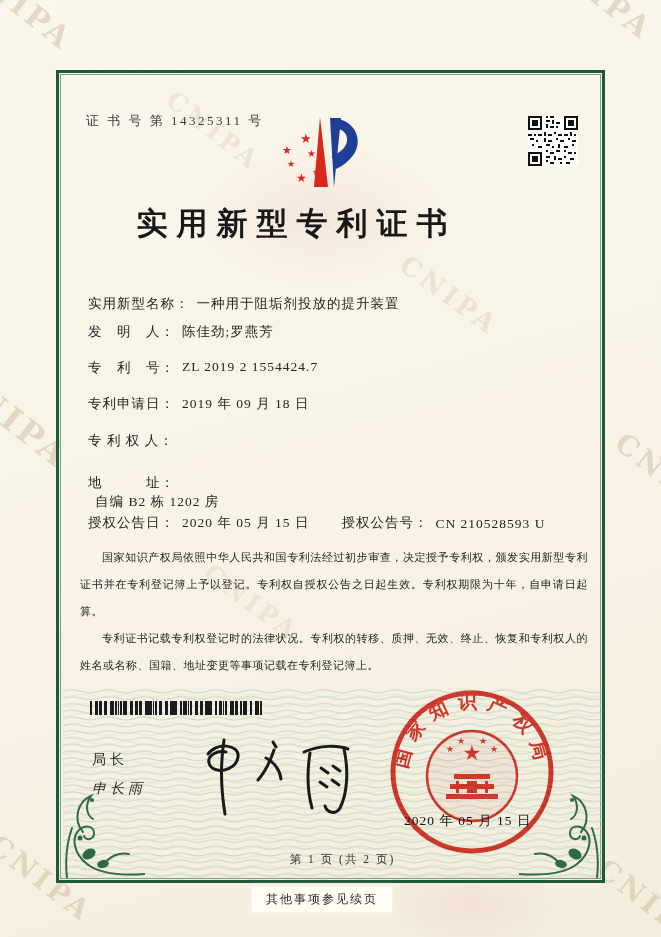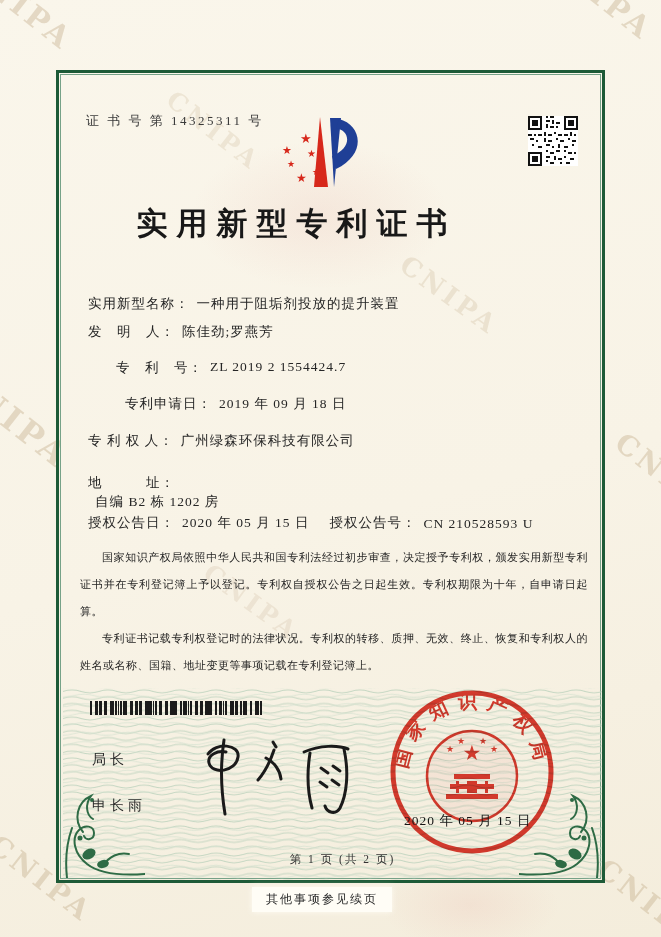--- a/index.html
+++ b/index.html
@@ -41,43 +41,43 @@
   .logo { position:absolute; left:278px; top:110px; width:86px; height:84px; z-index:5; }
 
   .title { position:absolute; left:0; top:203px; width:593px; text-align:center;
     font-size:31px; font-weight:bold; letter-spacing:9px; color:#181818; z-index:5; }
 
   .row { position:absolute; left:88px; display:flex; font-size:13.5px; color:#262626;
     letter-spacing:1px; z-index:5; white-space:nowrap; }
   .row .val { margin-left:7px; }
   .r-name     { top:287px;margin-top:8px; }
   .r-inventor { top:323px;align-items:flex-end; }
-  .r-patno    { top:359px;margin-left:28px; }
-  .r-filing   { top:395px;margin-left:37px; }
+  .r-patno    { top:359px; }
+  .r-filing   { top:395px; }
   .r-patentee { top:432px; }
   .r-address  { top:474px; white-space:normal;flex-direction:column; }
   .r-address .val span { display:block; line-height:20px; }
   .r-grant    { top:514px; width:505px;align-items:flex-end; }
-  .r-grant .pair2 { margin-left:20px; }
+  .r-grant .pair2 { margin-left:32px; }
 
   .bodytext { position:absolute; left:80px; top:544px; width:508px; font-size:11px;
     line-height:27px; text-align:justify; color:#1f1f1f; letter-spacing:.5px; z-index:5; }
   .bodytext p { text-indent:2em; }
 
   .barcode { position:absolute; left:90px; top:701px; width:172px; height:14px; z-index:5;
     background:
       repeating-linear-gradient(90deg,#1b1b1b 0 2px, transparent 2px 5px),
       repeating-linear-gradient(90deg,#1b1b1b 0 1px, transparent 1px 7px),
       repeating-linear-gradient(90deg,transparent 0 9px, #1b1b1b 9px 12px);
   }
 
   .sig-title { position:absolute; left:92px; top:751px; font-size:14px; letter-spacing:4px;
     color:#2a2a2a; z-index:5; }
-  .sig-name  { position:absolute; left:92px; top:797px; font-size:14px; letter-spacing:4px;
-    color:#2a2a2a; z-index:5; }
+  .sig-name  { position:absolute; left:92px; top:780px; font-size:14px; letter-spacing:4px;
+    color:#2a2a2a; z-index:5;font-style:italic; }
   .signature { position:absolute; left:194px; top:724px; width:170px; height:94px; z-index:5; }
 
   .seal { position:absolute; left:388px; top:688px; width:168px; height:168px; z-index:6;
     opacity:.9; mix-blend-mode:multiply; }
   .seal-date { position:absolute; left:404px; top:812px; width:150px; font-size:13.5px;
     letter-spacing:1px; color:#161616; z-index:7; white-space:nowrap; }
 
   .ornament { position:absolute; top:792px; width:86px; height:86px; z-index:4; }
   .orn-left  { left:59px; }
   .orn-right { left:519px; transform:scaleX(-1); }
@@ -168,21 +168,20 @@
   <div class="row r-patno">
     <span>专　利　号：</span>
     <span class="val">ZL 2019 2 1554424.7</span>
   </div>
   <div class="row r-filing">
     <span>专利申请日：</span>
     <span class="val">2019 年 09 月 18 日</span>
   </div>
   <div class="row r-patentee">
     <span>专 利 权 人：</span>
-    <span class="val">广州绿森环保科技有限公司</span>
   </div>
   <div class="row r-address">
     <span>地　　　址：</span>
     <span class="val">
       <span>自编 B2 栋 1202 房</span>
     </span>
   </div>
   <div class="row r-grant">
     <span>授权公告日：</span>
     <span class="val">2020 年 05 月 15 日</span>

